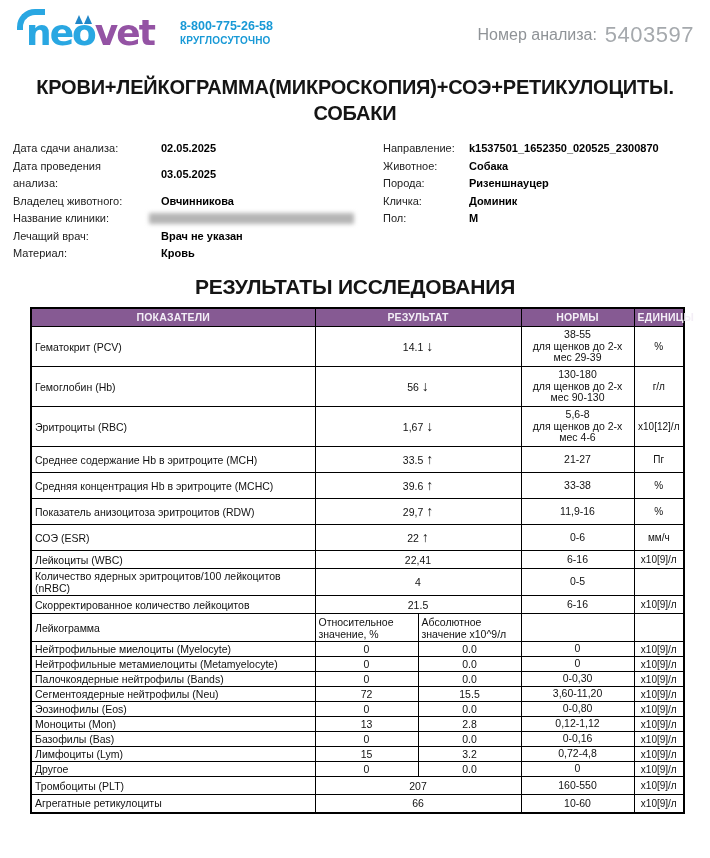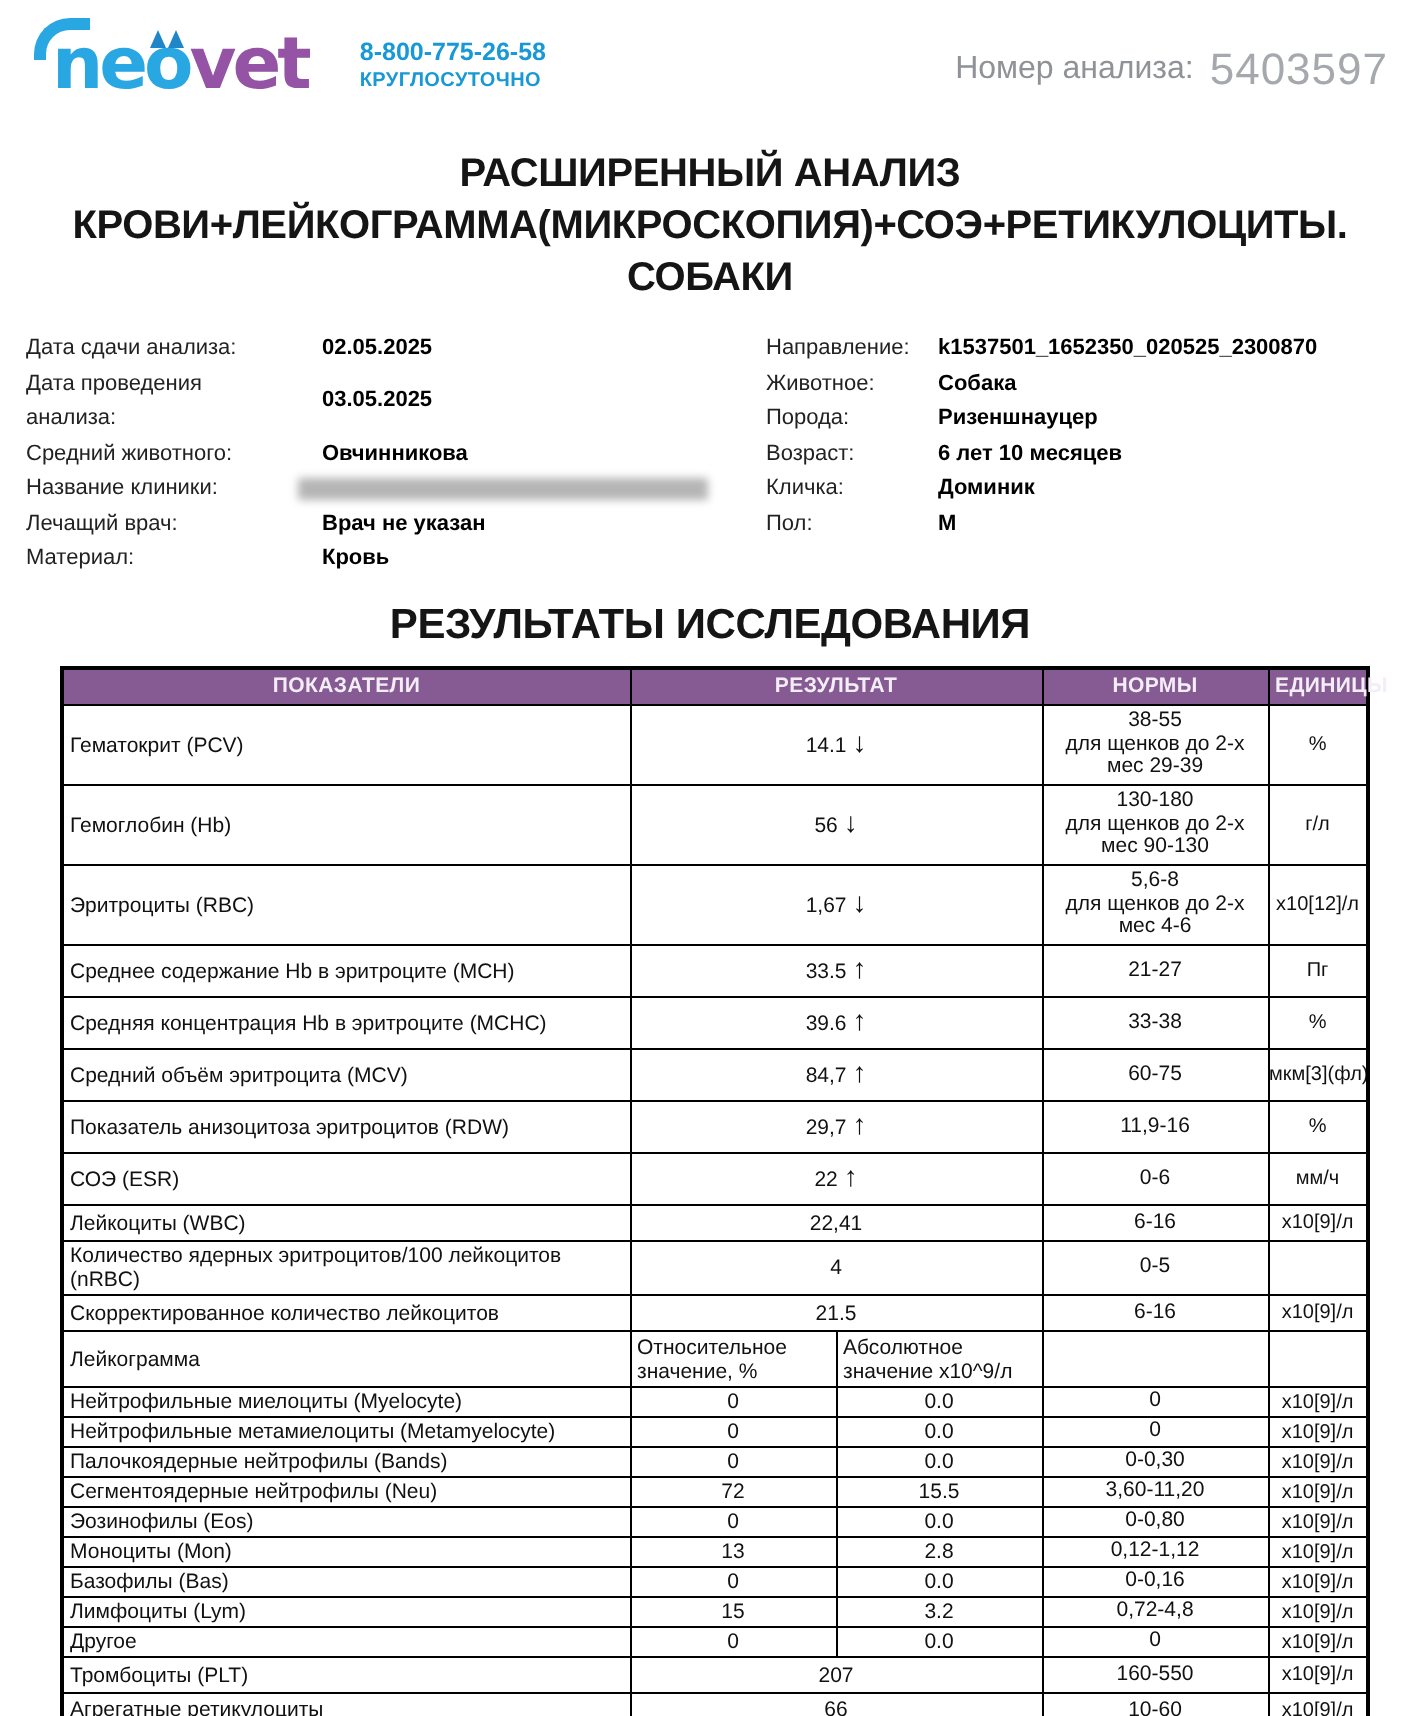--- a/index.html
+++ b/index.html
@@ -74,37 +74,36 @@
     <div class="phone">8-800-775-26-58</div>
     <div class="phone-sub">КРУГЛОСУТОЧНО</div>
   </div>
   <div class="analysis-num">
     <span class="an-label">Номер анализа:</span>
     <span class="an-value">5403597</span>
   </div>
 </div>
 
 <div class="title">
-  <div>РАСШИРЕННЫЙ АНАЛИЗ</div>
   <div>КРОВИ+ЛЕЙКОГРАММА(МИКРОСКОПИЯ)+СОЭ+РЕТИКУЛОЦИТЫ.</div>
   <div>СОБАКИ</div>
 </div>
 
 <div class="info-section">
   <div class="info-col-left">
       <div class="info-row">
         <span class="info-label">Дата сдачи анализа:</span>
         <span class="info-value">02.05.2025</span>
       </div>
       <div class="info-row">
         <span class="info-label">Дата проведения анализа:</span>
         <span class="info-value">03.05.2025</span>
       </div>
       <div class="info-row">
-        <span class="info-label">Средний животного:</span>
+        <span class="info-label">Владелец животного:</span>
         <span class="info-value">Овчинникова</span>
       </div>
       <div class="info-row">
         <span class="info-label">Название клиники:</span>
         <span class="redacted-bar"></span>
       </div>
       <div class="info-row">
         <span class="info-label">Лечащий врач:</span>
         <span class="info-value">Врач не указан</span>
       </div>
@@ -118,24 +117,20 @@
         <span class="info-label">Направление:</span>
         <span class="info-value">k1537501_1652350_020525_2300870</span>
       </div>
       <div class="info-row">
         <span class="info-label">Животное:</span>
         <span class="info-value">Собака</span>
       </div>
       <div class="info-row">
         <span class="info-label">Порода:</span>
         <span class="info-value">Ризеншнауцер</span>
-      </div>
-      <div class="info-row">
-        <span class="info-label">Возраст:</span>
-        <span class="info-value">6 лет 10 месяцев</span>
       </div>
       <div class="info-row">
         <span class="info-label">Кличка:</span>
         <span class="info-value">Доминик</span>
       </div>
       <div class="info-row">
         <span class="info-label">Пол:</span>
         <span class="info-value">М</span>
       </div>
     </div>
@@ -184,26 +179,20 @@
         <td class="c-norm">21-27</td>
         <td class="c-unit">Пг</td>
       </tr>
       <tr class="row-md">
         <td class="c-name">Средняя концентрация Hb в эритроците (MCHC)</td>
         <td class="c-center" colspan="2">39.6 <span class="arrow">↑</span></td>
         <td class="c-norm">33-38</td>
         <td class="c-unit">%</td>
       </tr>
       <tr class="row-md">
-        <td class="c-name">Средний объём эритроцита (MCV)</td>
-        <td class="c-center" colspan="2">84,7 <span class="arrow">↑</span></td>
-        <td class="c-norm">60-75</td>
-        <td class="c-unit">мкм[3](фл)</td>
-      </tr>
-      <tr class="row-md">
         <td class="c-name">Показатель анизоцитоза эритроцитов (RDW)</td>
         <td class="c-center" colspan="2">29,7 <span class="arrow">↑</span></td>
         <td class="c-norm">11,9-16</td>
         <td class="c-unit">%</td>
       </tr>
       <tr class="row-md">
         <td class="c-name">СОЭ (ESR)</td>
         <td class="c-center" colspan="2">22 <span class="arrow">↑</span></td>
         <td class="c-norm">0-6</td>
         <td class="c-unit">мм/ч</td>

